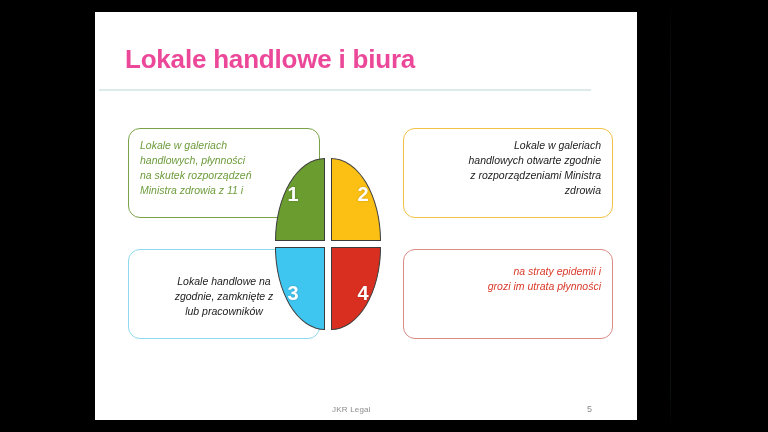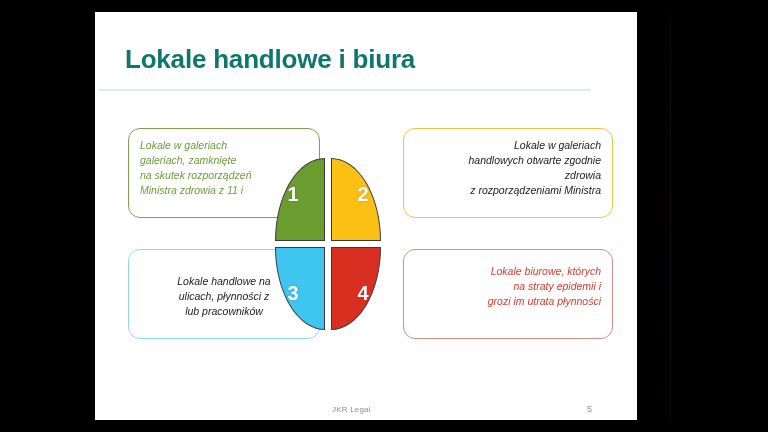--- a/index.html
+++ b/index.html
@@ -42,21 +42,21 @@
     background: #ffffff;
     overflow: hidden;
   }
 
   .slide-title {
     position: absolute;
     left: 30px;
     top: 32px;
     font-size: 26px;
     font-weight: bold;
-    color: #0f766e;
+    color: #ec4899;
     letter-spacing: -0.2px;
     white-space: nowrap;
   }
 
   .title-rule {
     position: absolute;
     left: 4px;
     top: 77px;
     width: 492px;
     height: 2px;
@@ -185,40 +185,39 @@
   <div class="artifact-line"></div>
 
   <div class="slide">
 
     <div class="slide-title">Lokale handlowe i biura</div>
 
     <div class="title-rule"></div>
 
     <div class="callout box-1">
       <span class="cline">Lokale w galeriach</span>
-      <span class="cline">galeriach, zamknięte</span>
+      <span class="cline">handlowych, płynności</span>
       <span class="cline">na skutek rozporządzeń</span>
       <span class="cline">Ministra zdrowia z 11 i</span>
     </div>
 
     <div class="callout box-2">
       <span class="cline">Lokale  w galeriach</span>
       <span class="cline">handlowych   otwarte zgodnie</span>
+      <span class="cline">z rozporządzeniami Ministra</span>
       <span class="cline">zdrowia</span>
-      <span class="cline">z rozporządzeniami Ministra</span>
     </div>
 
     <div class="callout box-3">
       <span class="cline">Lokale handlowe na</span>
-      <span class="cline">ulicach, płynności z</span>
+      <span class="cline">zgodnie, zamknięte z</span>
       <span class="cline">lub pracowników</span>
     </div>
 
     <div class="callout box-4">
-      <span class="cline">Lokale biurowe, których</span>
       <span class="cline">na straty  epidemii  i</span>
       <span class="cline">grozi im utrata płynności</span>
     </div>
 
     <div class="circle-wrap">
       <div class="quad quad-1">1</div>
       <div class="quad quad-2">2</div>
       <div class="quad quad-3">3</div>
       <div class="quad quad-4">4</div>
     </div>

